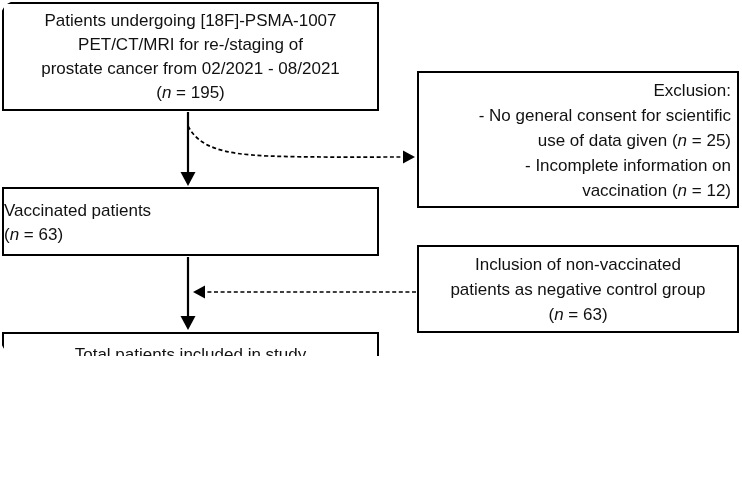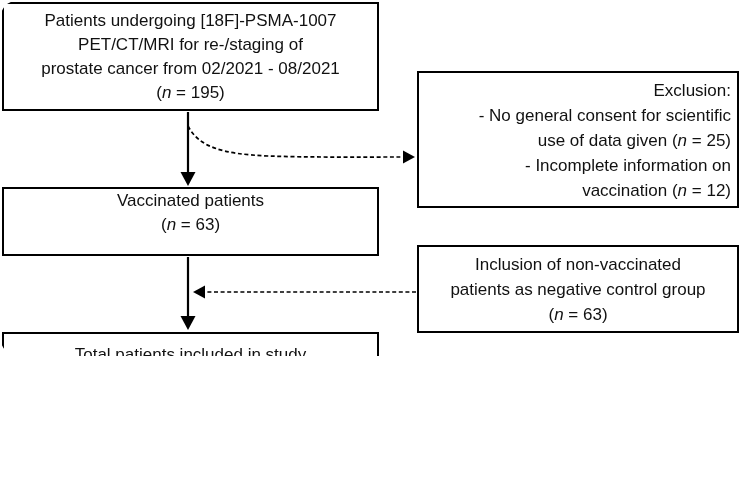--- a/index.html
+++ b/index.html
@@ -31,21 +31,21 @@
   #box-source {
     left: 2px; top: 2px; width: 377px; height: 109px;
     text-align: center; padding-top: 5px;
   }
   #box-exclusion {
     left: 417px; top: 71px; width: 322px; height: 137px;
     text-align: right; padding: 5px 6px 0 8px; line-height: 25px;
   }
   #box-vaccinated {
     left: 2px; top: 187px; width: 377px; height: 69px;
-    text-align: center; 
+    padding-top: 10px;
   }
   #box-inclusion {
     left: 417px; top: 245px; width: 322px; height: 88px;
     text-align: center; padding: 5px 4px 0 4px; line-height: 25px;
   }
   #box-total {
     left: 2px; top: 332px; width: 377px; height: 67px;
     text-align: center; padding-top: 9px;
   }
   #box-modalities {

